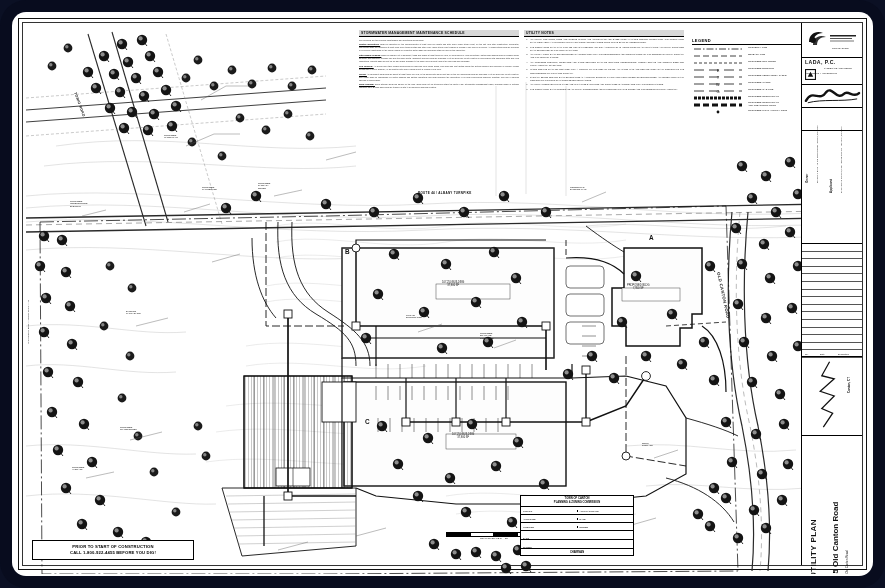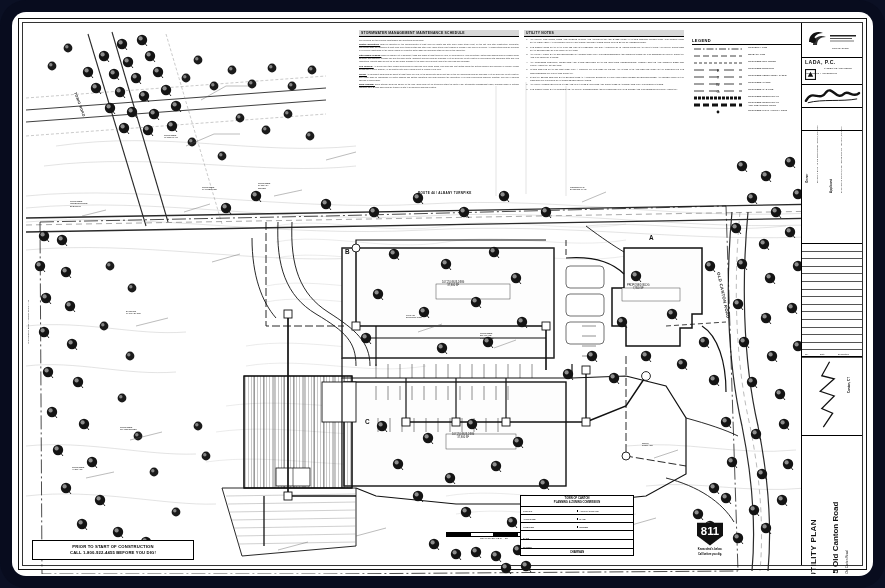--- a/index.html
+++ b/index.html
@@ -756,30 +756,20 @@
       </div>
       <div class="ap-l">
         <span>DATE</span>
       </div>
       <div class="ap-l">
         <span>SIGNED</span>
       </div>
       <div class="ap-f">CHAIRMAN</div>
     </div>
 
-    <div id="dig811">
-      <div class="shield">
-        <svg viewBox="0 0 40 32" width="34" height="26">
-          <path d="M4 2 H36 V18 L20 30 L4 18 Z" fill="#111"></path>
-          <text x="20" y="17" font-size="14" font-weight="bold" fill="#fff" text-anchor="middle" font-family="Liberation Sans, sans-serif">811</text>
-        </svg>
-      </div>
-      <div class="cap">Know what's below.</div>
-      <div class="cap">Call before you dig.</div>
-    </div>
 
     <div id="titleblock">
 
       <div class="logo-box">
         <svg viewBox="0 0 120 60" width="60" height="34">
           <path d="M14 34 C14 18 28 10 42 16 C30 16 22 24 22 34 Z" fill="#111"></path>
           <path d="M22 40 C22 26 34 18 48 24 C36 24 30 30 30 40 Z" fill="#333"></path>
           <circle cx="22" cy="30" r="6" fill="#111"></circle>
           <rect x="56" y="20" width="52" height="3" fill="#222"></rect>
           <rect x="56" y="26" width="44" height="2" fill="#555"></rect>

